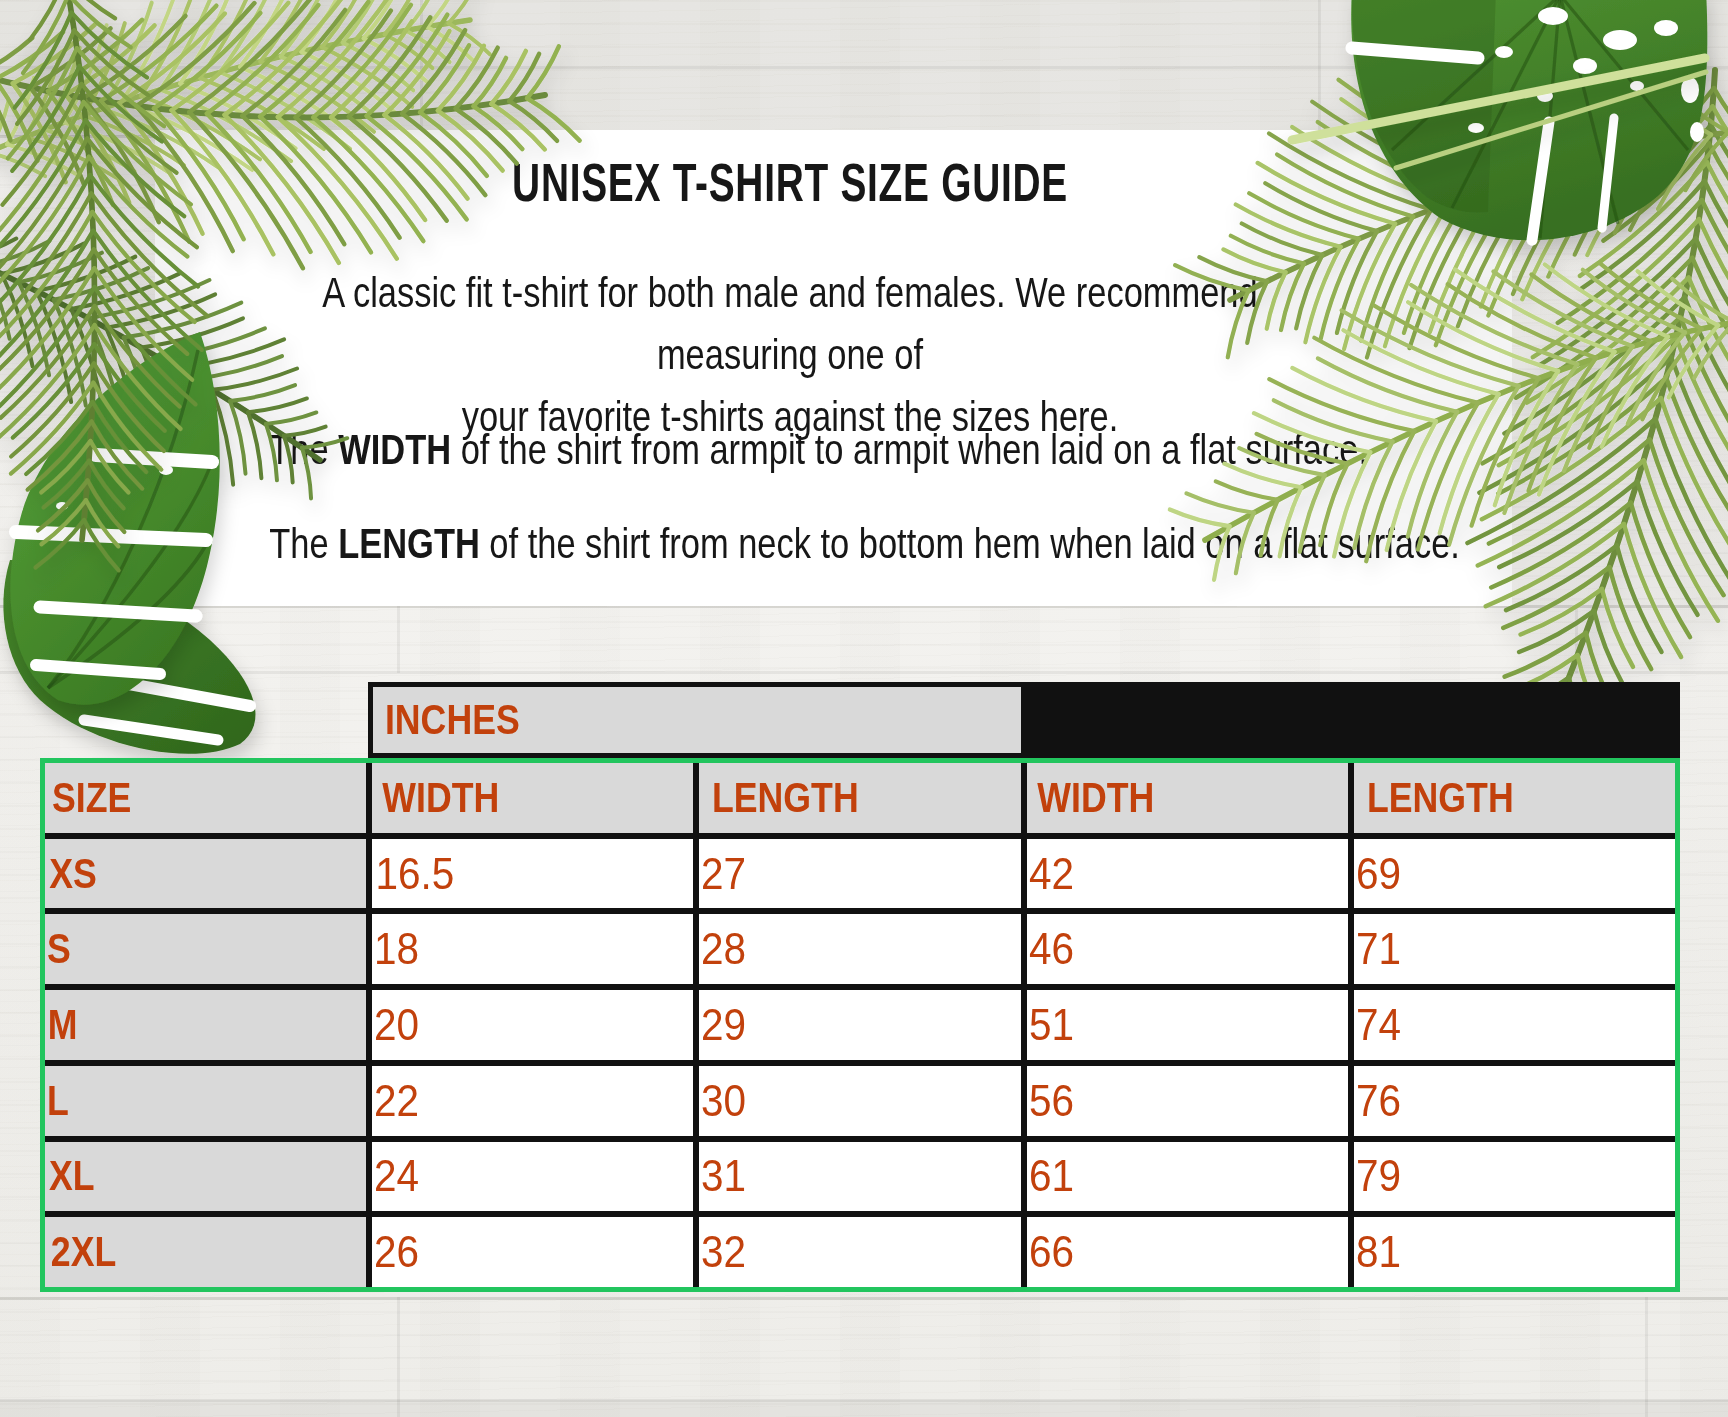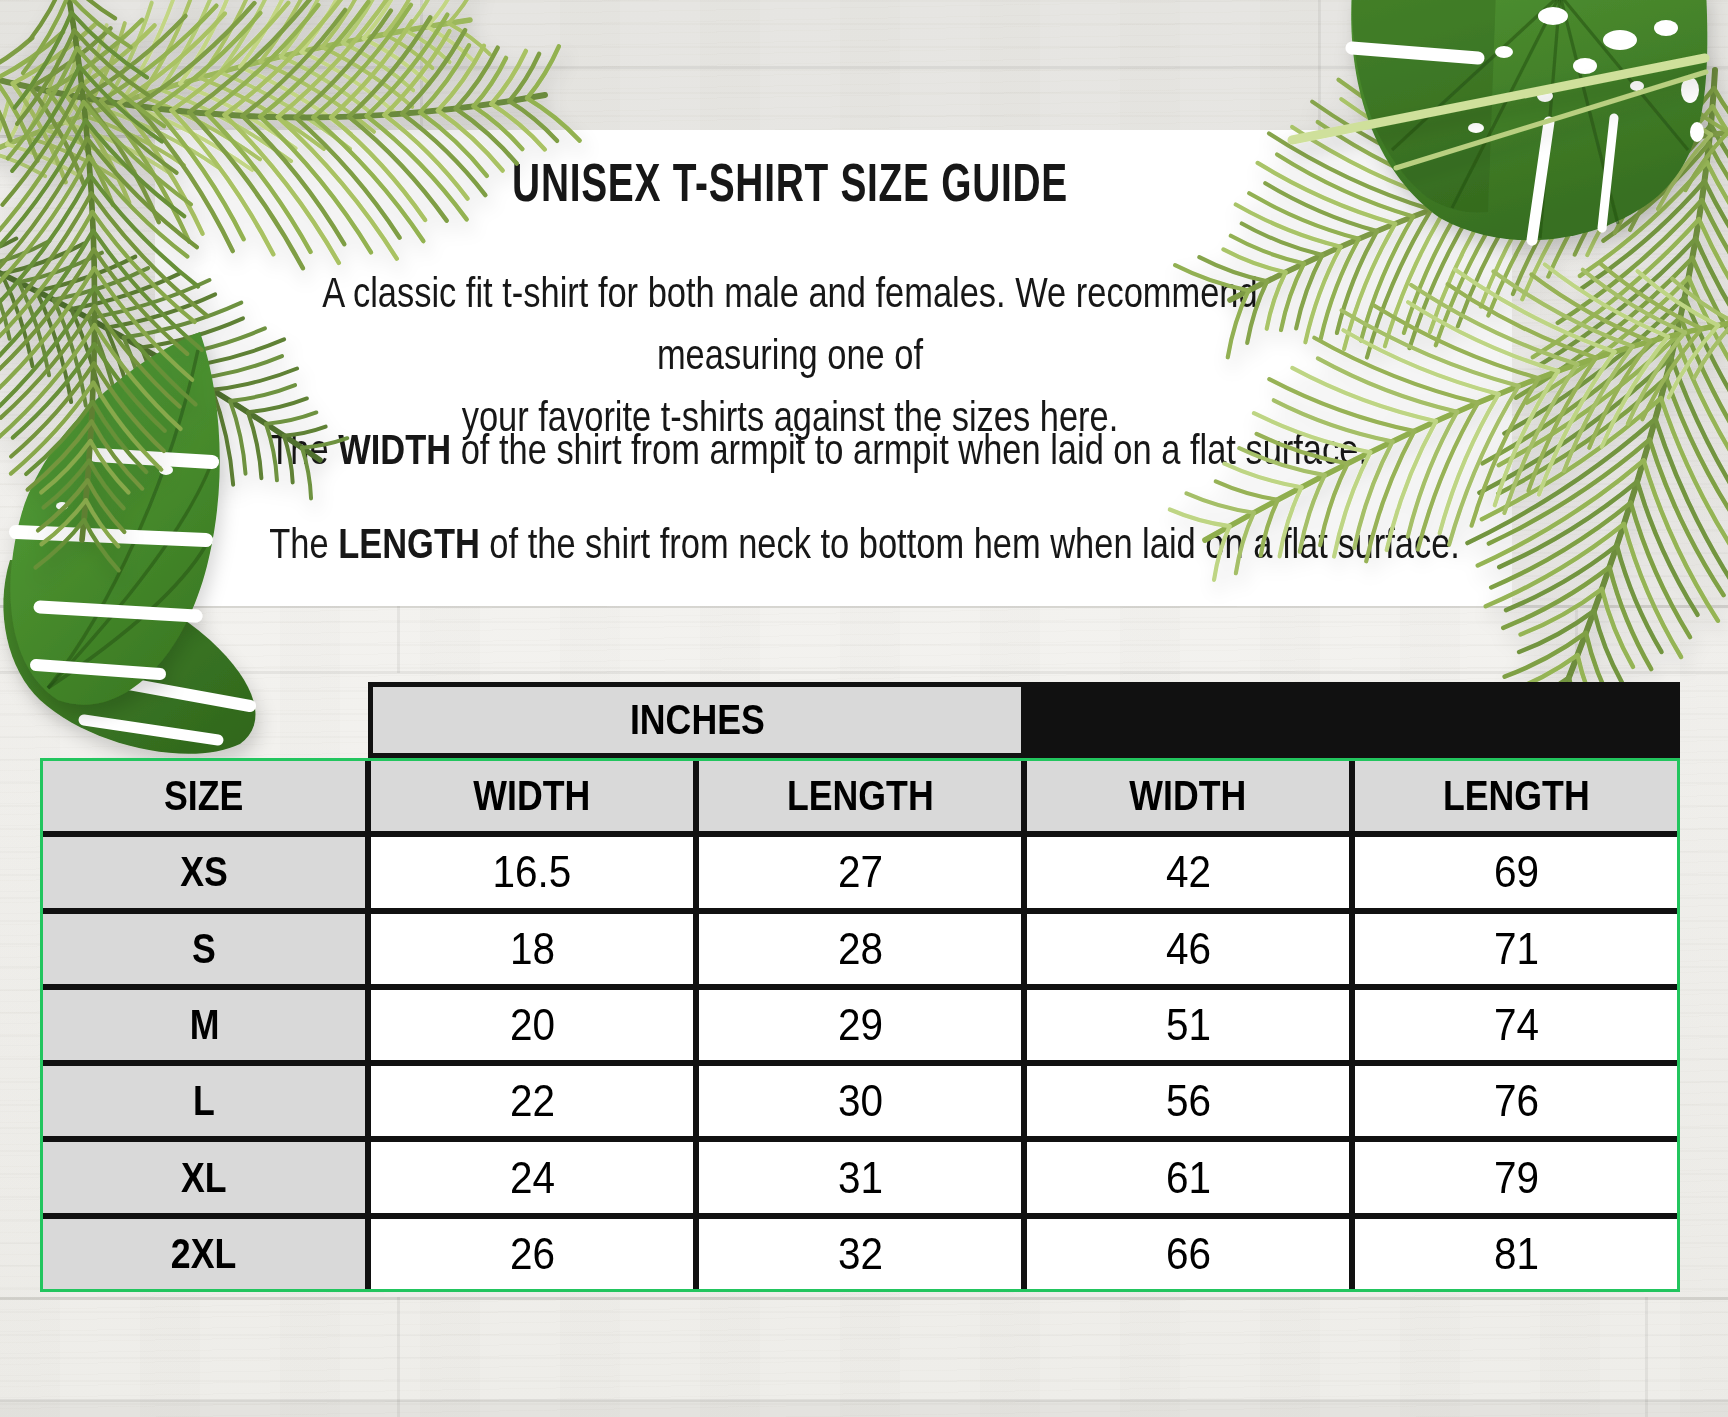--- a/index.html
+++ b/index.html
@@ -35,23 +35,23 @@
   .copy b{font-weight:700;}
 
   
   .leaves{position:absolute;inset:0;pointer-events:none;}
 
   
   .unit-row{position:absolute;left:368px;top:682px;width:1312px;height:76px;
     display:grid;grid-template-columns:1fr 1fr;gap:6px;background:#111;border:5px solid #111;box-sizing:border-box;}
   .main-table{position:absolute;left:40px;top:758px;width:1640px;height:534px;
     display:grid;grid-template-columns:repeat(5,1fr);grid-template-rows:repeat(7,1fr);
-    gap:6px;background:#111;border:3px solid #22c55e;box-sizing:border-box;}
+    gap:6px;background:#111;border:5px solid #22c55e;box-sizing:border-box;}
   .row{display:contents;}
-  .cell{display:flex;align-items:center;justify-content:center;background:#fff;color:#000000;overflow:hidden;}
+  .cell{display:flex;align-items:center;justify-content:flex-start;background:#fff;color:#c2410c;overflow:hidden;}
   .cell.gray{background:#d9d9d9;}
   .lbl{display:inline-block;font-weight:700;font-size:42px;transform:scaleX(0.85);white-space:nowrap;}
   .num{display:inline-block;font-size:44px;transform:scaleX(0.92);white-space:nowrap;}
 </style>
 </head>
 <body>
 
 <div class="stage">
 
   <div class="wood"></div>

